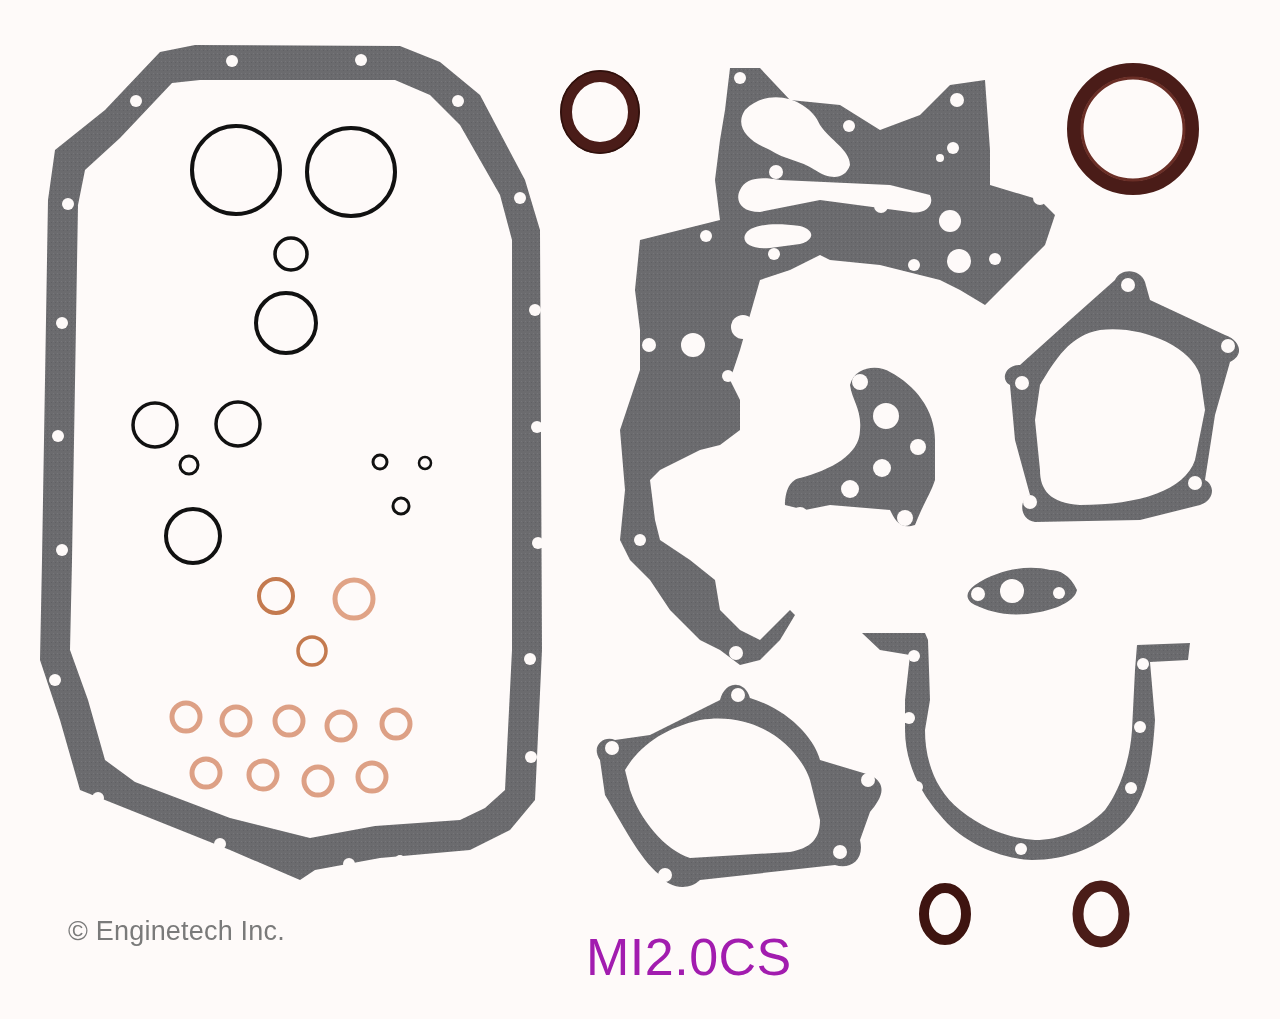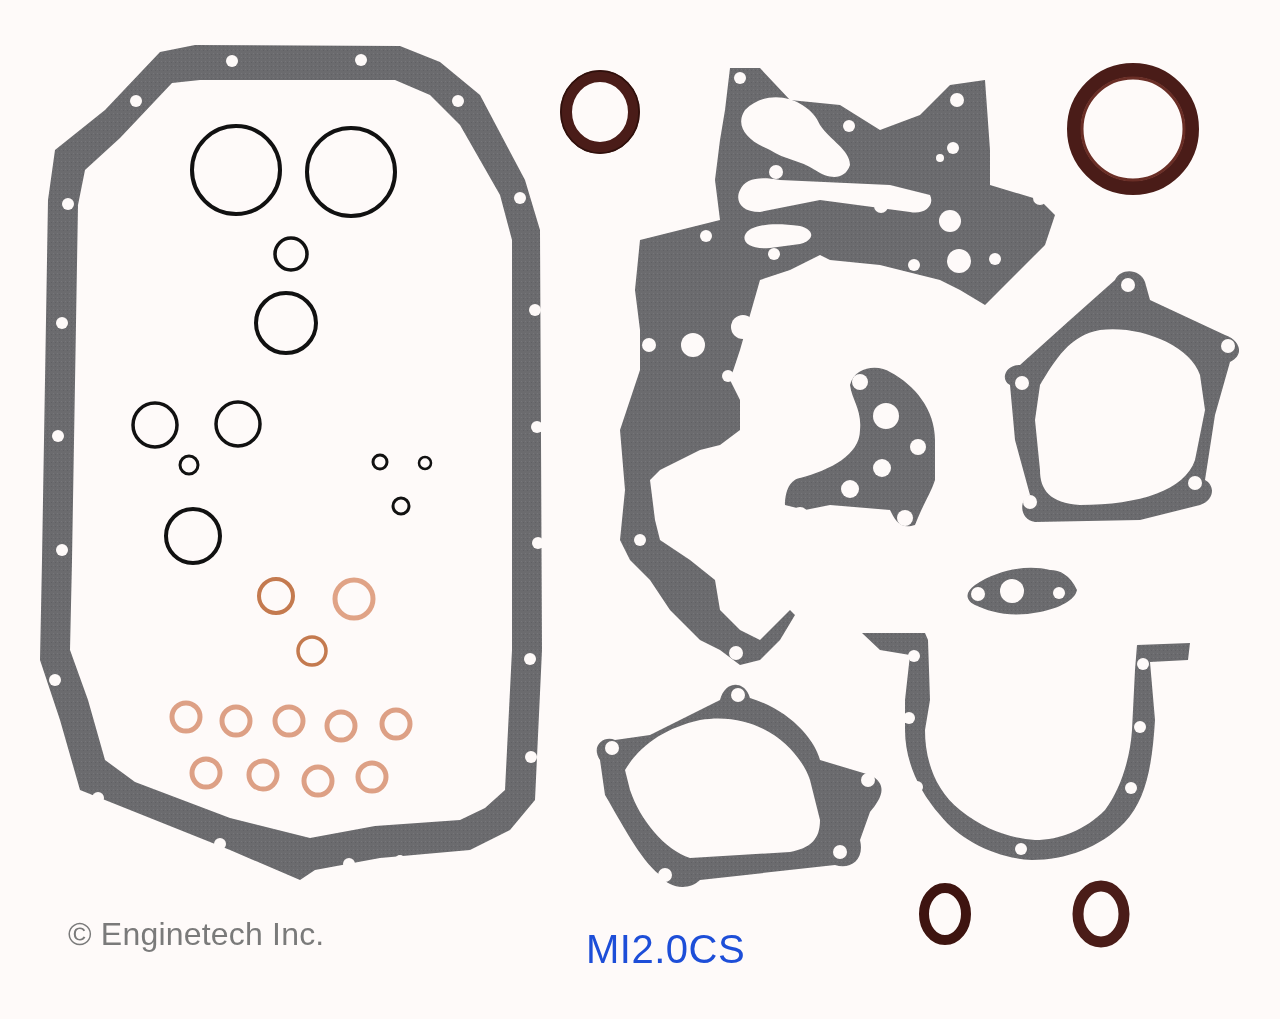--- a/index.html
+++ b/index.html
@@ -6,26 +6,26 @@
     body {
       width: 1280px; height: 1019px;
       background: #fefaf9;
       position: relative;
       overflow: hidden;
       font-family: "Liberation Sans", sans-serif;
     }
     .scene { position: absolute; left: 0; top: 0; width: 1280px; height: 1019px; }
     .caption-copyright {
       position: absolute; left: 68px; top: 916px;
-      font-size: 32px; color: #7a7a7a; letter-spacing: 0.2px;
+      font-size: 27px; color: #7a7a7a; letter-spacing: 0.2px;
       white-space: nowrap;
     }
     .caption-part {
       position: absolute; left: 586px; top: 927px;
-      font-size: 40px; color: #1d4ed8; letter-spacing: 0.5px;
+      font-size: 52px; color: #a21caf; letter-spacing: 0.5px;
       white-space: nowrap;
     }
   </style>
 </head>
 <body>
 
 <svg class="scene" viewBox="0 0 1280 1019" xmlns="http://www.w3.org/2000/svg">
   <defs>
     <pattern id="grain" width="4" height="4" patternUnits="userSpaceOnUse">
       <rect width="4" height="4" fill="#6b6b6e"></rect>

